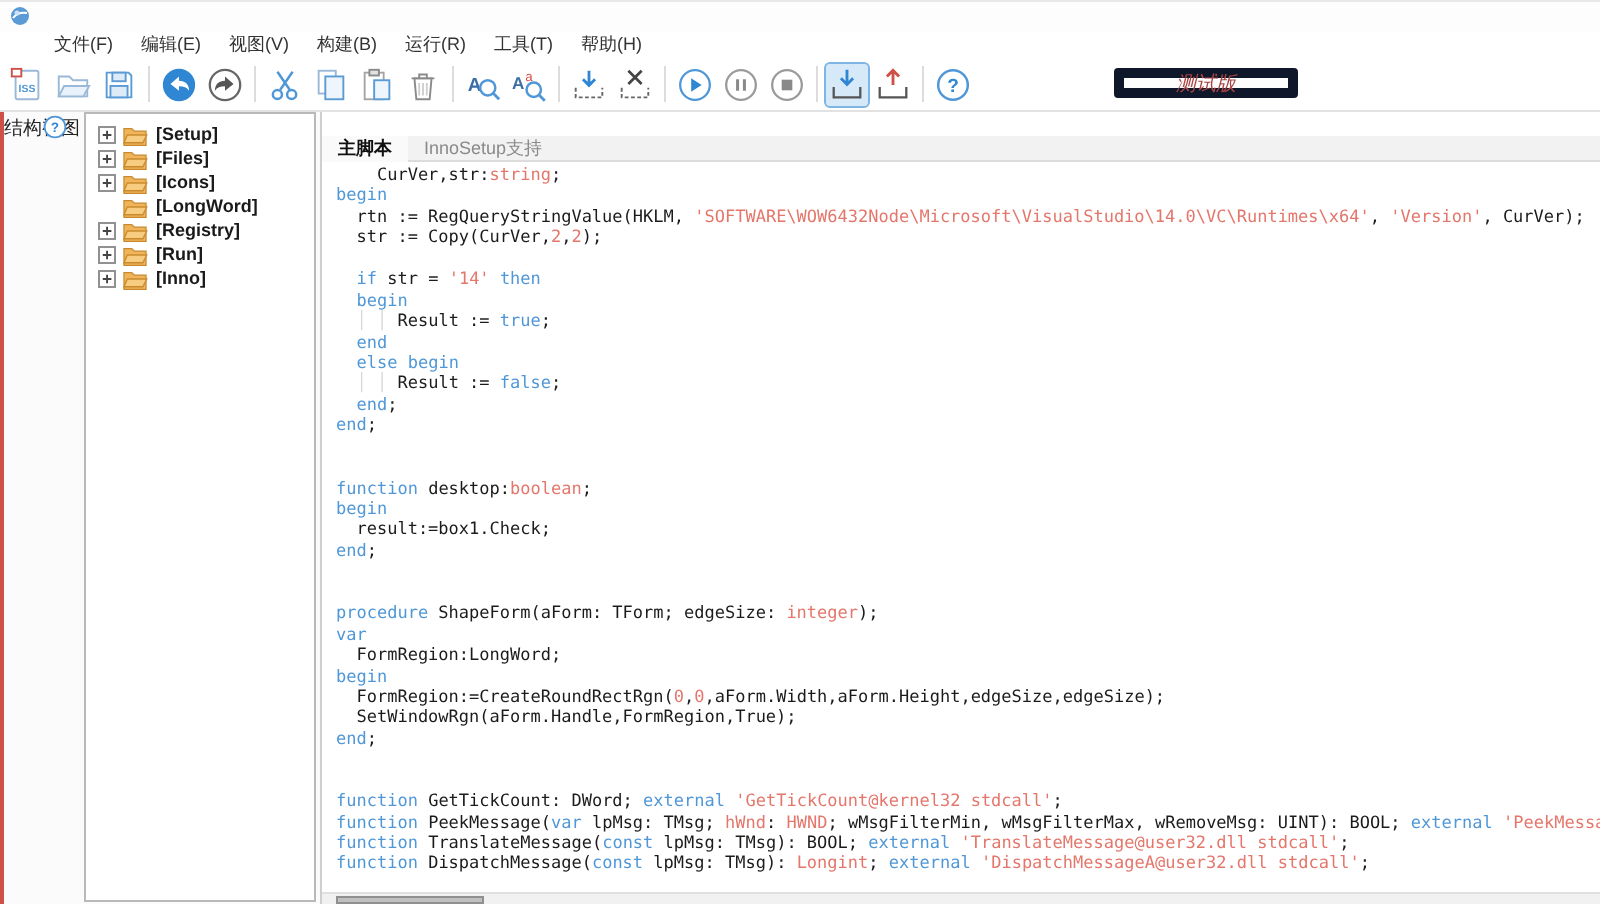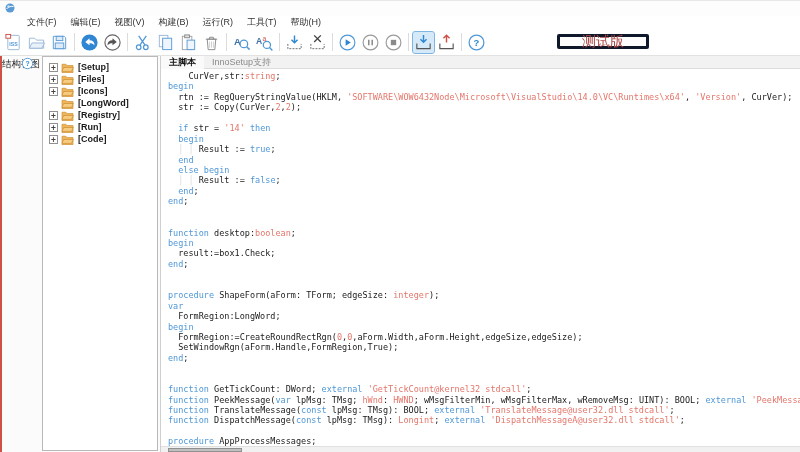--- a/index.html
+++ b/index.html
@@ -19,43 +19,43 @@
   
   .toolbar { height:27px; display:flex; align-items:center; padding-left:2px;
     background:#fff; border-bottom:1px solid #e2e2e2; position:relative; }
   .tb-group { display:flex; align-items:center; }
   .tb-sep { width:1px; height:18px; background:#dcdcdc; margin:0 3px; }
   .tb-btn { width:21px; height:21px; display:flex; align-items:center; justify-content:center;
     border-radius:2px; margin:0 1px; }
   .tb-btn.active { background:#d6e9f8; outline:1px solid #7fb5e3; }
   .tb-btn .ic { display:flex; }
   .beta-button { position:absolute; left:557px; top:5px; width:92px; height:15px;
-    background:#fdfdfd; border:3px solid #0f172a; border-radius:2px; color:#a94442;
-    font-size:14px; display:flex; align-items:center; justify-content:center; }
+    background:#fdfdfd; border:5px solid #0f172a; border-radius:2px; color:#a94442;
+    font-size:10px; display:flex; align-items:center; justify-content:center;font-style:italic; }
 
   
   .main { display:flex; height:397px; }
 
   
   .sidebar { width:161px; background:#fbfbfb; border-left:2px solid #cf5046;
     border-right:1px solid #cfcfcf; display:flex; flex-direction:row; }
   .sidebar-header { height:16px; position:relative; display:flex; align-items:center;
     justify-content:center; font-size:9.5px; color:#222; }
   .sidebar-help { position:absolute; right:6px; top:1px; display:flex; }
   .tree { flex:1; margin:0 2px 2px 2px; border:1px solid #b9b9b9; background:#fff;
     padding-top:4px; overflow:hidden; }
   .tree-row { height:12px; display:flex; align-items:center; font-size:9px; font-weight:bold; color:#1a1a1a; }
   .expand-box { width:9px; height:9px; margin-left:6px; margin-right:3px; border:1px solid #919191;
     background:#fff; font-size:8px; line-height:7px; text-align:center; color:#444; flex:none;
     font-family:"DejaVu Sans Mono", monospace; }
   .expand-spacer { width:12px; margin-left:6px; flex:none; }
   .folder { display:flex; margin-right:4px; flex:none; }
 
   
-  .editor { flex:1; display:flex; flex-direction:column; background:#fff; overflow:hidden; }
+  .editor { flex:1; display:flex; flex-direction:column; background:#fff; overflow:hidden;margin-top:12px; }
   .tabbar { height:13px; background:#f2f2f2; border-bottom:1px solid #dcdcdc;
     display:flex; align-items:center; font-size:9px; }
   .tab { padding:0 8px; height:13px; display:flex; align-items:center; color:#8a8a8a; }
   .tab.active { font-weight:bold; color:#111; background:#fafafa; }
   .code { flex:1; font-family:"DejaVu Sans Mono", monospace; font-size:8.5px;
     line-height:10.45px; padding:2px 0 0 7px; white-space:pre; overflow:hidden; color:#1b1b1b; }
   .code .k { color:#4f97d7; }
   .code .s { color:#e4766b; }
   .code .g { color:#d8d8d8; }
   .code .ln { height:10.45px; }
@@ -349,21 +349,21 @@
             <span>[Run]</span>
           </div>
           <div class="tree-row">
             <span class="expand-box">+</span>
             <span class="folder">
               <svg width="13" height="11" viewBox="0 0 20 17">
                 <path d="M1.5 3.5h6l2 2h9v11h-17z" fill="#f0b55a" stroke="#c98a2e"></path>
                 <path d="M1.5 14.5l2.6-6h15l-3 6z" fill="#f7cc80" stroke="#c98a2e"></path>
               </svg>
             </span>
-            <span>[Code]</span>
+            <span>[Inno]</span>
           </div>
         </div>
     </div>
 
     <div class="editor">
       <div class="tabbar">
           <div class="tab active">主脚本</div>
           <div class="tab">InnoSetup支持</div>
         </div>
       <div class="code"><div class="ln"><span>    CurVer,str:</span><span class="s">string</span><span>;</span></div><div class="ln"><span class="k">begin</span></div><div class="ln"><span>  rtn := RegQueryStringValue(HKLM, </span><span class="s">'SOFTWARE\WOW6432Node\Microsoft\VisualStudio\14.0\VC\Runtimes\x64'</span><span>, </span><span class="s">'Version'</span><span>, CurVer);</span></div><div class="ln"><span>  str := Copy(CurVer,</span><span class="s">2</span><span>,</span><span class="s">2</span><span>);</span></div><div class="ln">&nbsp;</div><div class="ln"><span>  </span><span class="k">if</span><span> str = </span><span class="s">'14'</span><span> </span><span class="k">then</span></div><div class="ln"><span>  </span><span class="k">begin</span></div><div class="ln"><span>  </span><span class="g">│ │ </span><span>Result := </span><span class="k">true</span><span>;</span></div><div class="ln"><span>  </span><span class="k">end</span></div><div class="ln"><span>  </span><span class="k">else</span><span> </span><span class="k">begin</span></div><div class="ln"><span>  </span><span class="g">│ │ </span><span>Result := </span><span class="k">false</span><span>;</span></div><div class="ln"><span>  </span><span class="k">end</span><span>;</span></div><div class="ln"><span class="k">end</span><span>;</span></div><div class="ln">&nbsp;</div><div class="ln">&nbsp;</div><div class="ln"><span class="k">function</span><span> desktop:</span><span class="s">boolean</span><span>;</span></div><div class="ln"><span class="k">begin</span></div><div class="ln"><span>  result:=box1.Check;</span></div><div class="ln"><span class="k">end</span><span>;</span></div><div class="ln">&nbsp;</div><div class="ln">&nbsp;</div><div class="ln"><span class="k">procedure</span><span> ShapeForm(aForm: TForm; edgeSize: </span><span class="s">integer</span><span>);</span></div><div class="ln"><span class="k">var</span></div><div class="ln"><span>  FormRegion:LongWord;</span></div><div class="ln"><span class="k">begin</span></div><div class="ln"><span>  FormRegion:=CreateRoundRectRgn(</span><span class="s">0</span><span>,</span><span class="s">0</span><span>,aForm.Width,aForm.Height,edgeSize,edgeSize);</span></div><div class="ln"><span>  SetWindowRgn(aForm.Handle,FormRegion,True);</span></div><div class="ln"><span class="k">end</span><span>;</span></div><div class="ln">&nbsp;</div><div class="ln">&nbsp;</div><div class="ln"><span class="k">function</span><span> GetTickCount: DWord; </span><span class="k">external</span><span> </span><span class="s">'GetTickCount@kernel32 stdcall'</span><span>;</span></div><div class="ln"><span class="k">function</span><span> PeekMessage(</span><span class="k">var</span><span> lpMsg: TMsg; </span><span class="s">hWnd</span><span>: </span><span class="s">HWND</span><span>; wMsgFilterMin, wMsgFilterMax, wRemoveMsg: UINT): BOOL; </span><span class="k">external</span><span> </span><span class="s">'PeekMessage@user32.dll stdcall'</span></div><div class="ln"><span class="k">function</span><span> TranslateMessage(</span><span class="k">const</span><span> lpMsg: TMsg): BOOL; </span><span class="k">external</span><span> </span><span class="s">'TranslateMessage@user32.dll stdcall'</span><span>;</span></div><div class="ln"><span class="k">function</span><span> DispatchMessage(</span><span class="k">const</span><span> lpMsg: TMsg): </span><span class="s">Longint</span><span>; </span><span class="k">external</span><span> </span><span class="s">'DispatchMessageA@user32.dll stdcall'</span><span>;</span></div><div class="ln">&nbsp;</div><div class="ln"><span class="k">procedure</span><span> AppProcessMessages;</span></div></div>

